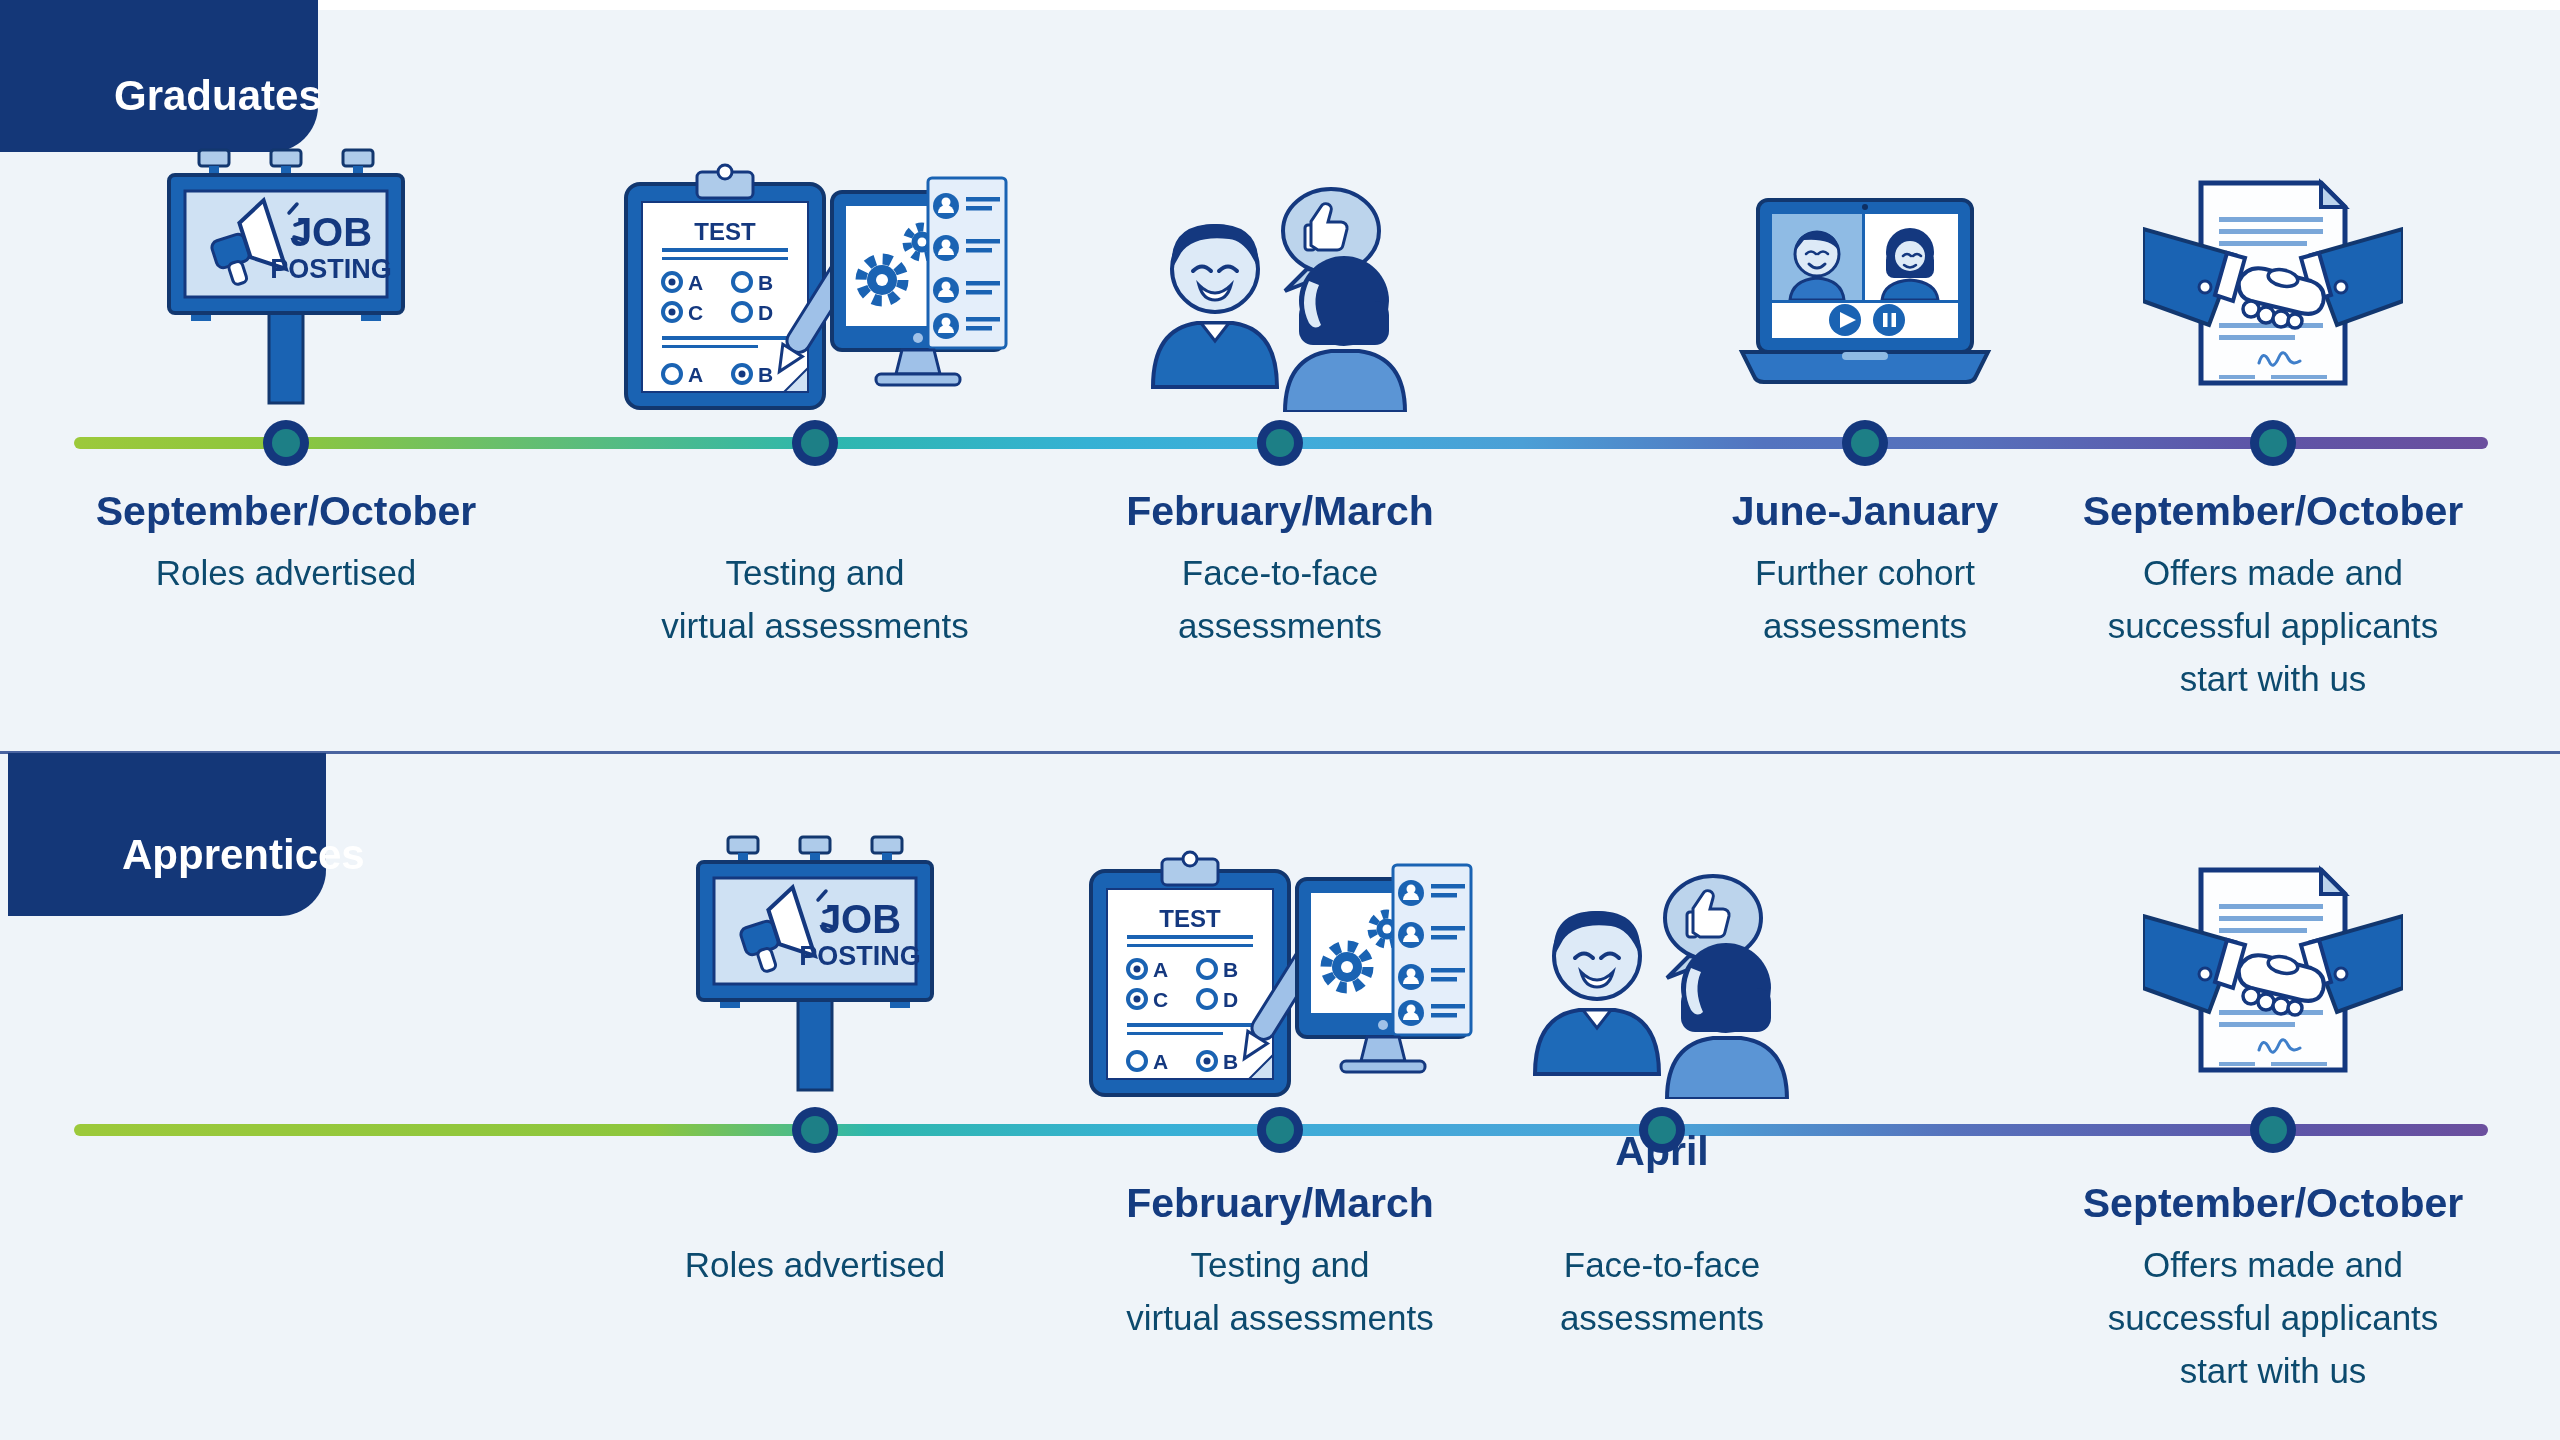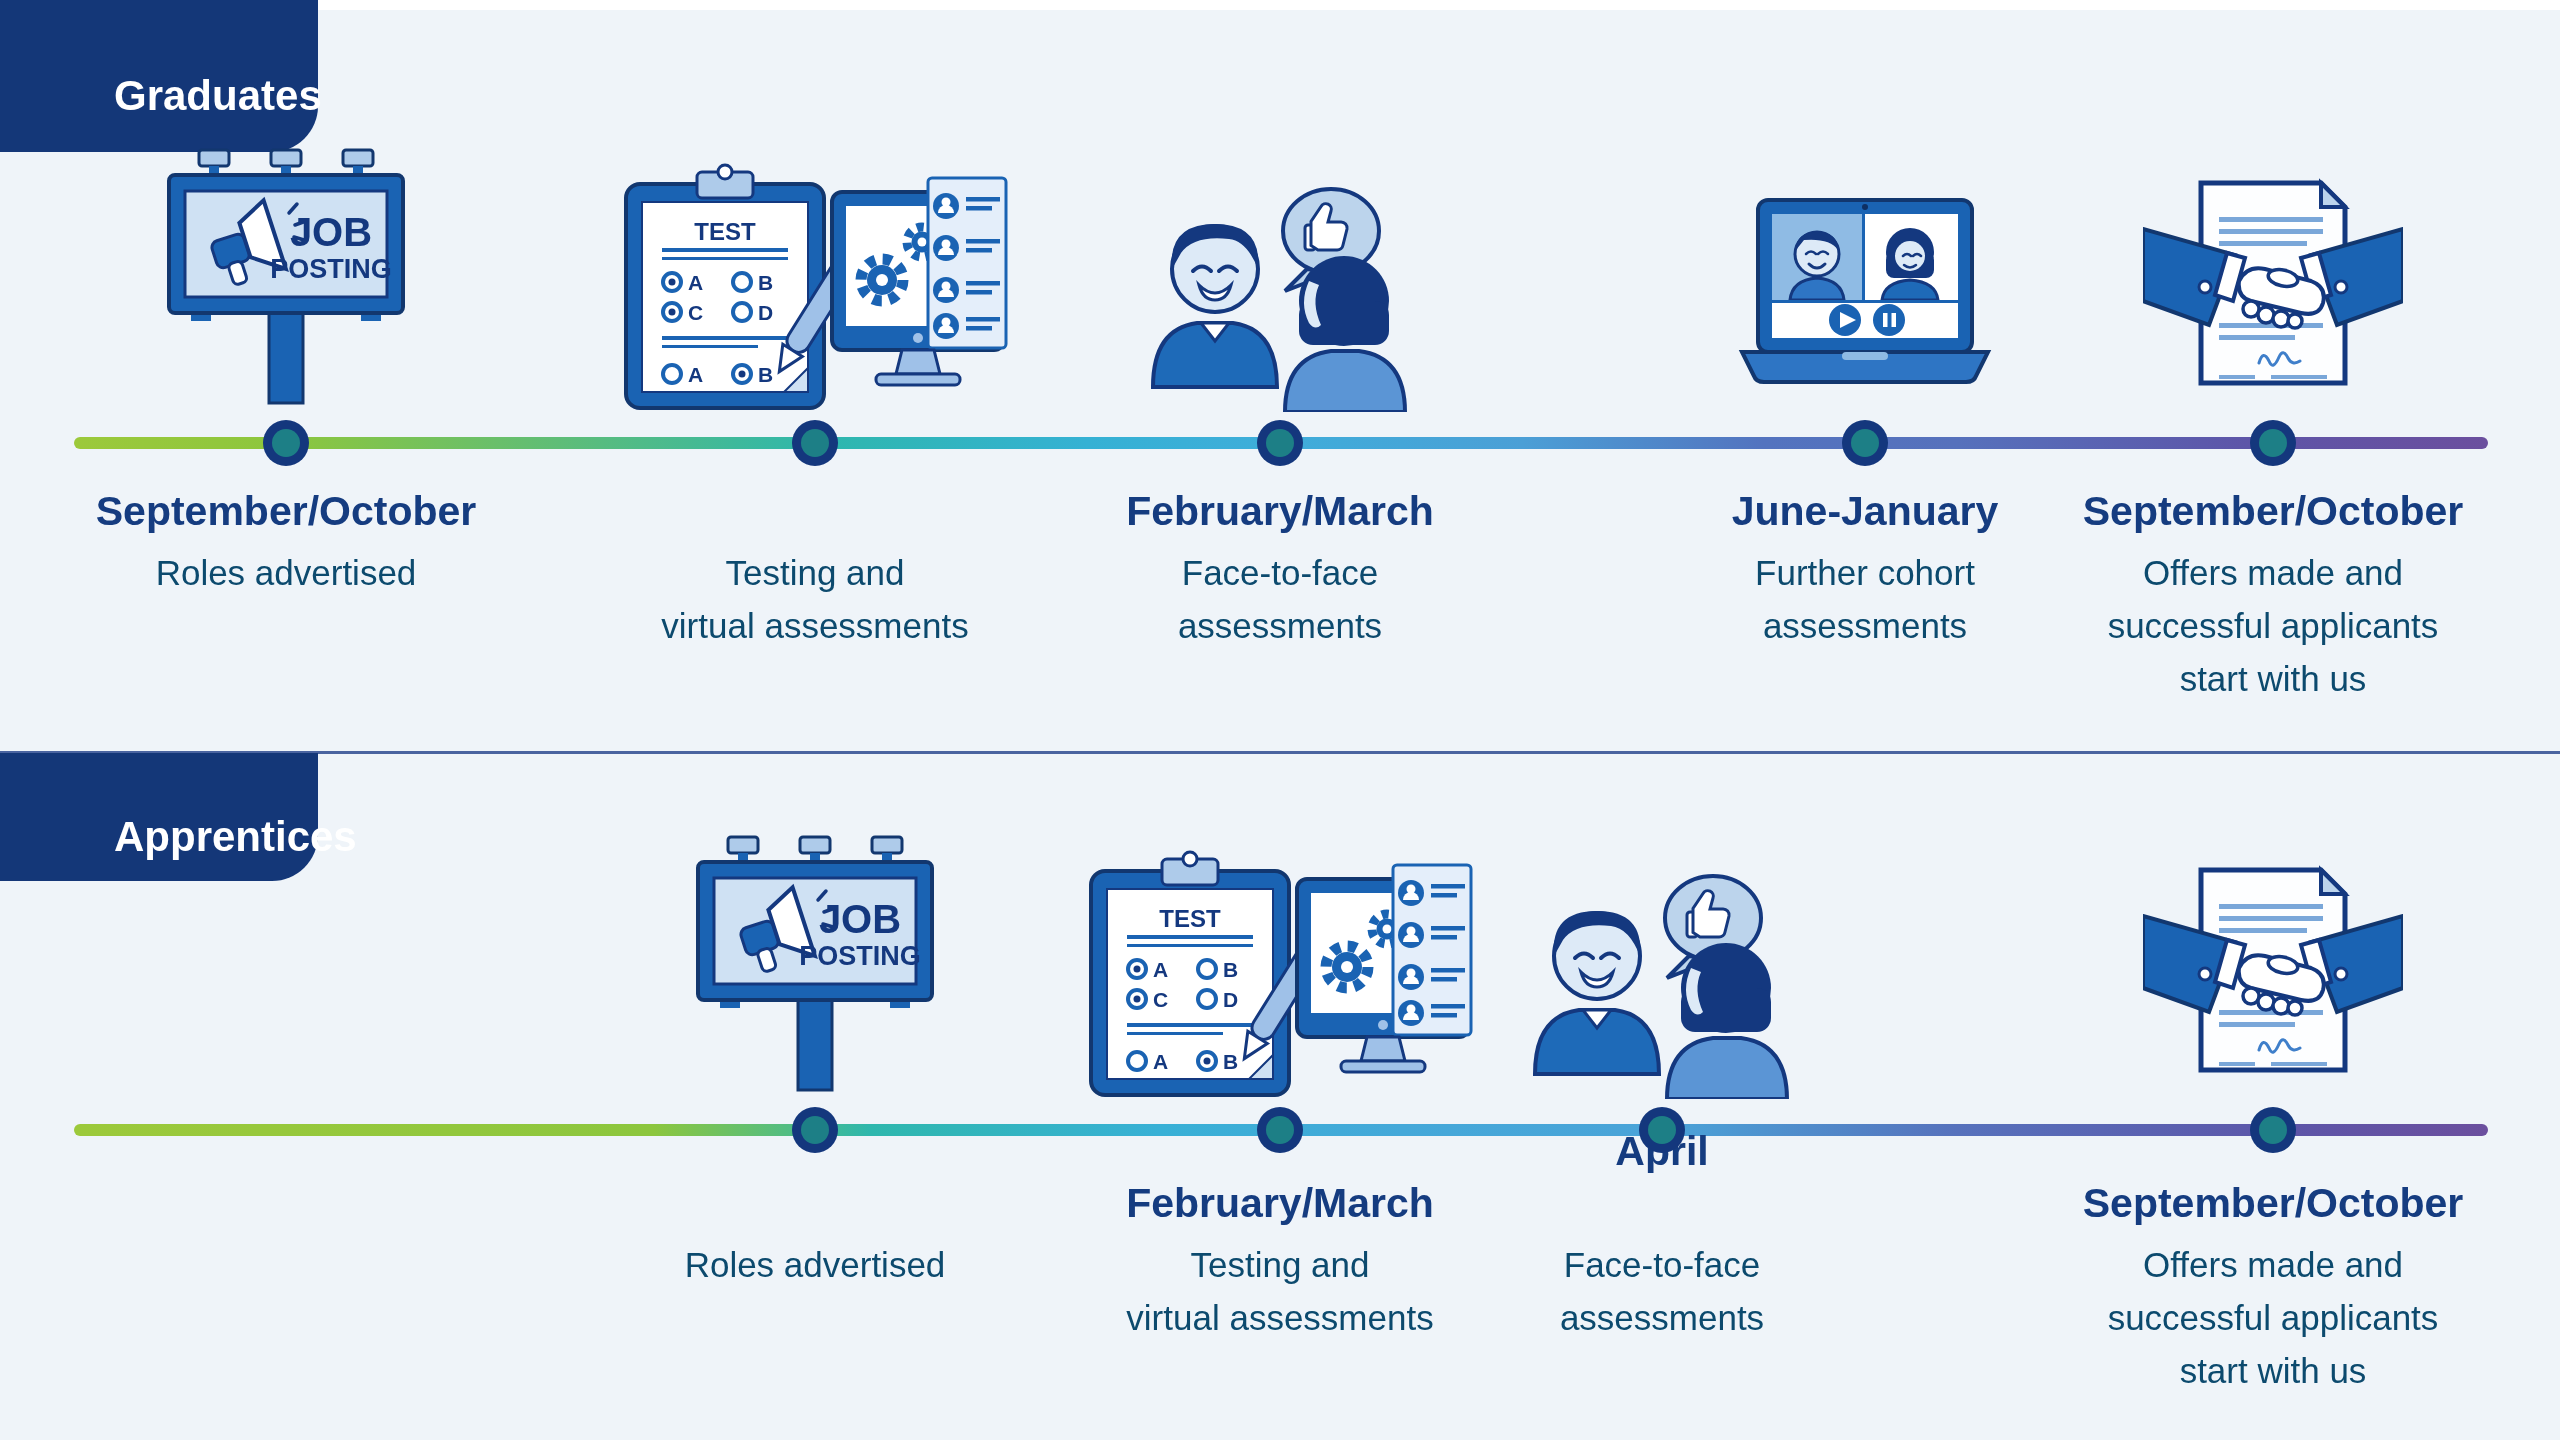--- a/index.html
+++ b/index.html
@@ -3,21 +3,21 @@
 <meta charset="utf-8">
 <style>
   html,body{margin:0;padding:0;background:#fff;}
   #page{position:relative;width:2560px;height:1440px;background:#eff4f9;overflow:hidden;
         font-family:"Liberation Sans",sans-serif;}
   .topstrip{position:absolute;left:0;top:0;width:2560px;height:10px;background:#ffffff;z-index:1;}
   .tab{position:absolute;left:0;width:318px;background:#143778;border-radius:0 0 46px 0;
        color:#ffffff;font-weight:700;font-size:42px;display:flex;align-items:center;
        padding-left:114px;padding-top:40px;box-sizing:border-box;z-index:3;}
   .tab-graduates{top:0;height:152px;}
-  .tab-apprentices{top:753px;height:128px;}
+  .tab-apprentices{top:753px;height:163px;margin-left:8px;}
   .divider{position:absolute;left:0;top:751px;width:2560px;height:3px;background:#4a64a0;z-index:2;}
   .tl{position:absolute;height:12px;border-radius:7px;z-index:2;
       background:linear-gradient(90deg,#9cc93b 0%,#8cc63e 9%,#5fbd77 20%,#2eb7ad 31%,#35b1d4 42%,#3fadda 50%,#4b9fd6 60%,#5373bf 70%,#5671bc 78%,#5d55a8 90%,#6b4f9e 100%);}
   .tl-apprentices{background:linear-gradient(90deg,#9cc93b 0%,#8cc63e 24%,#2eb7ad 33%,#38b0d6 45%,#44a8d9 55%,#4aa3d8 66%,#5671bc 78%,#5d55a8 92%,#6b4f9e 100%);}
   .dot{position:absolute;width:46px;height:46px;border-radius:50%;background:#14377d;
        display:flex;align-items:center;justify-content:center;z-index:4;}
   .dot-in{width:28px;height:28px;border-radius:50%;background:#1d7f86;}
   .icon{position:absolute;z-index:3;}
   .ms-date{position:absolute;width:560px;text-align:center;font-size:41px;font-weight:700;
            color:#153c80;z-index:3;}

